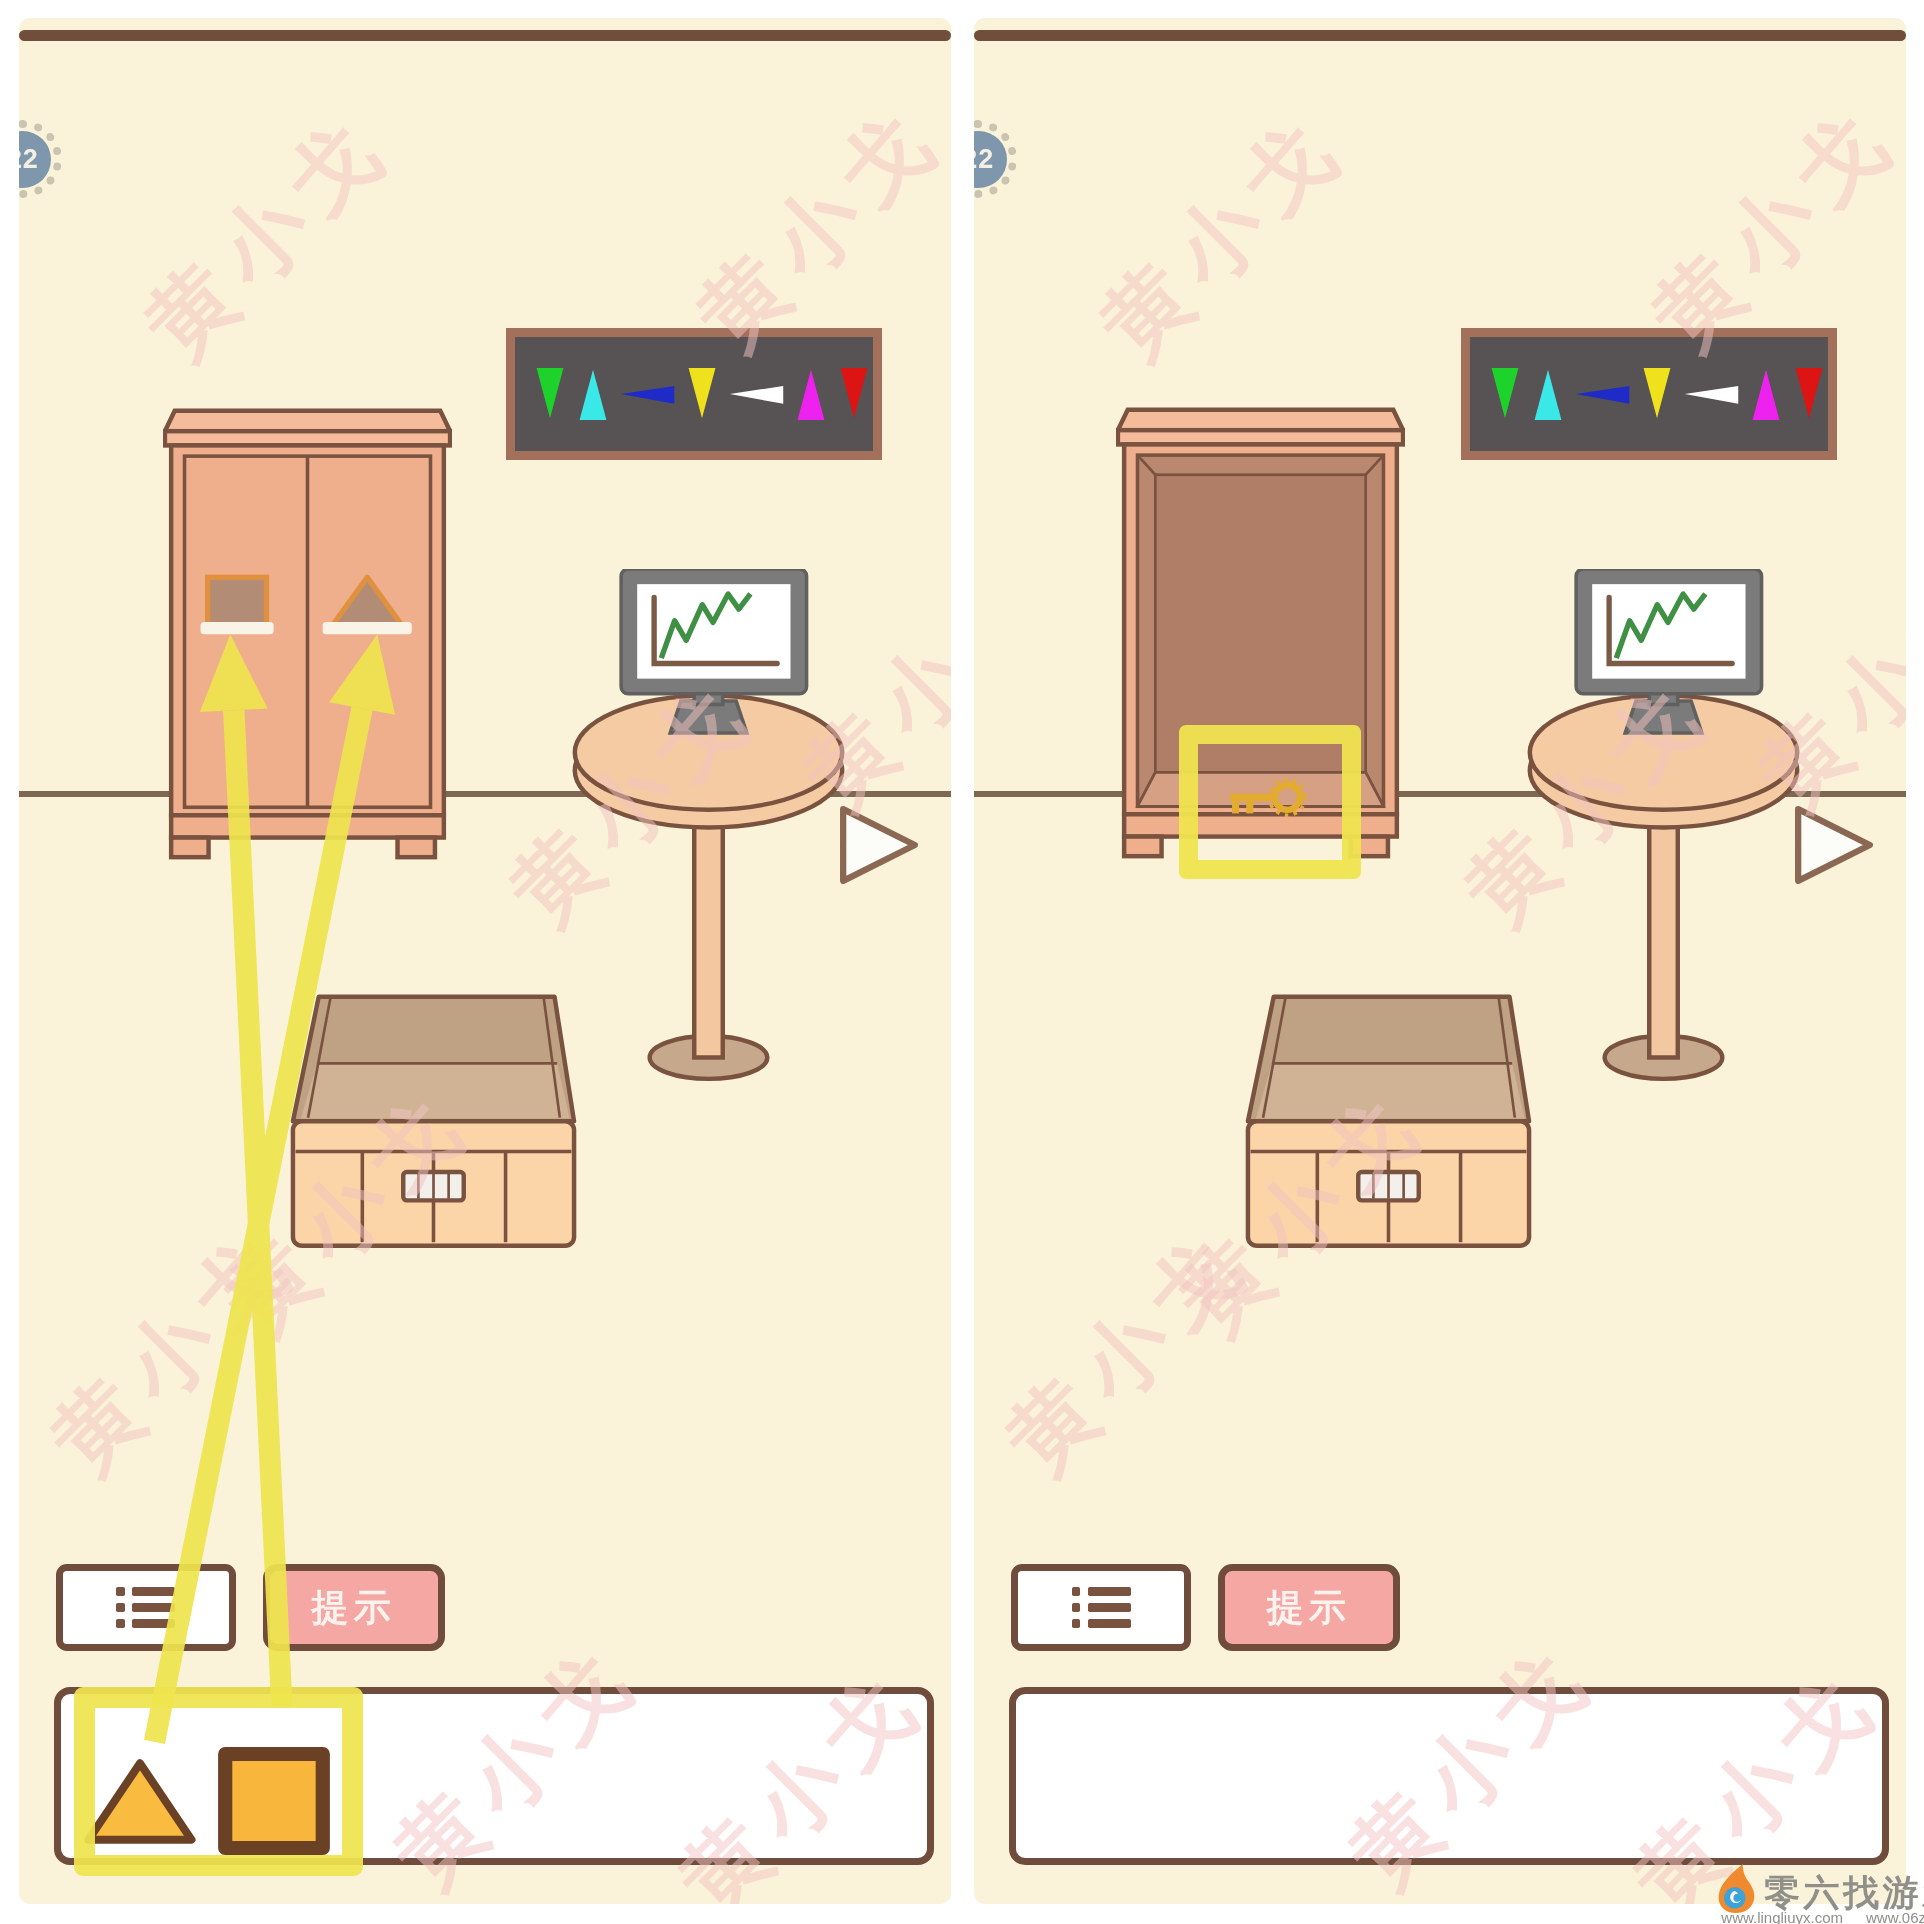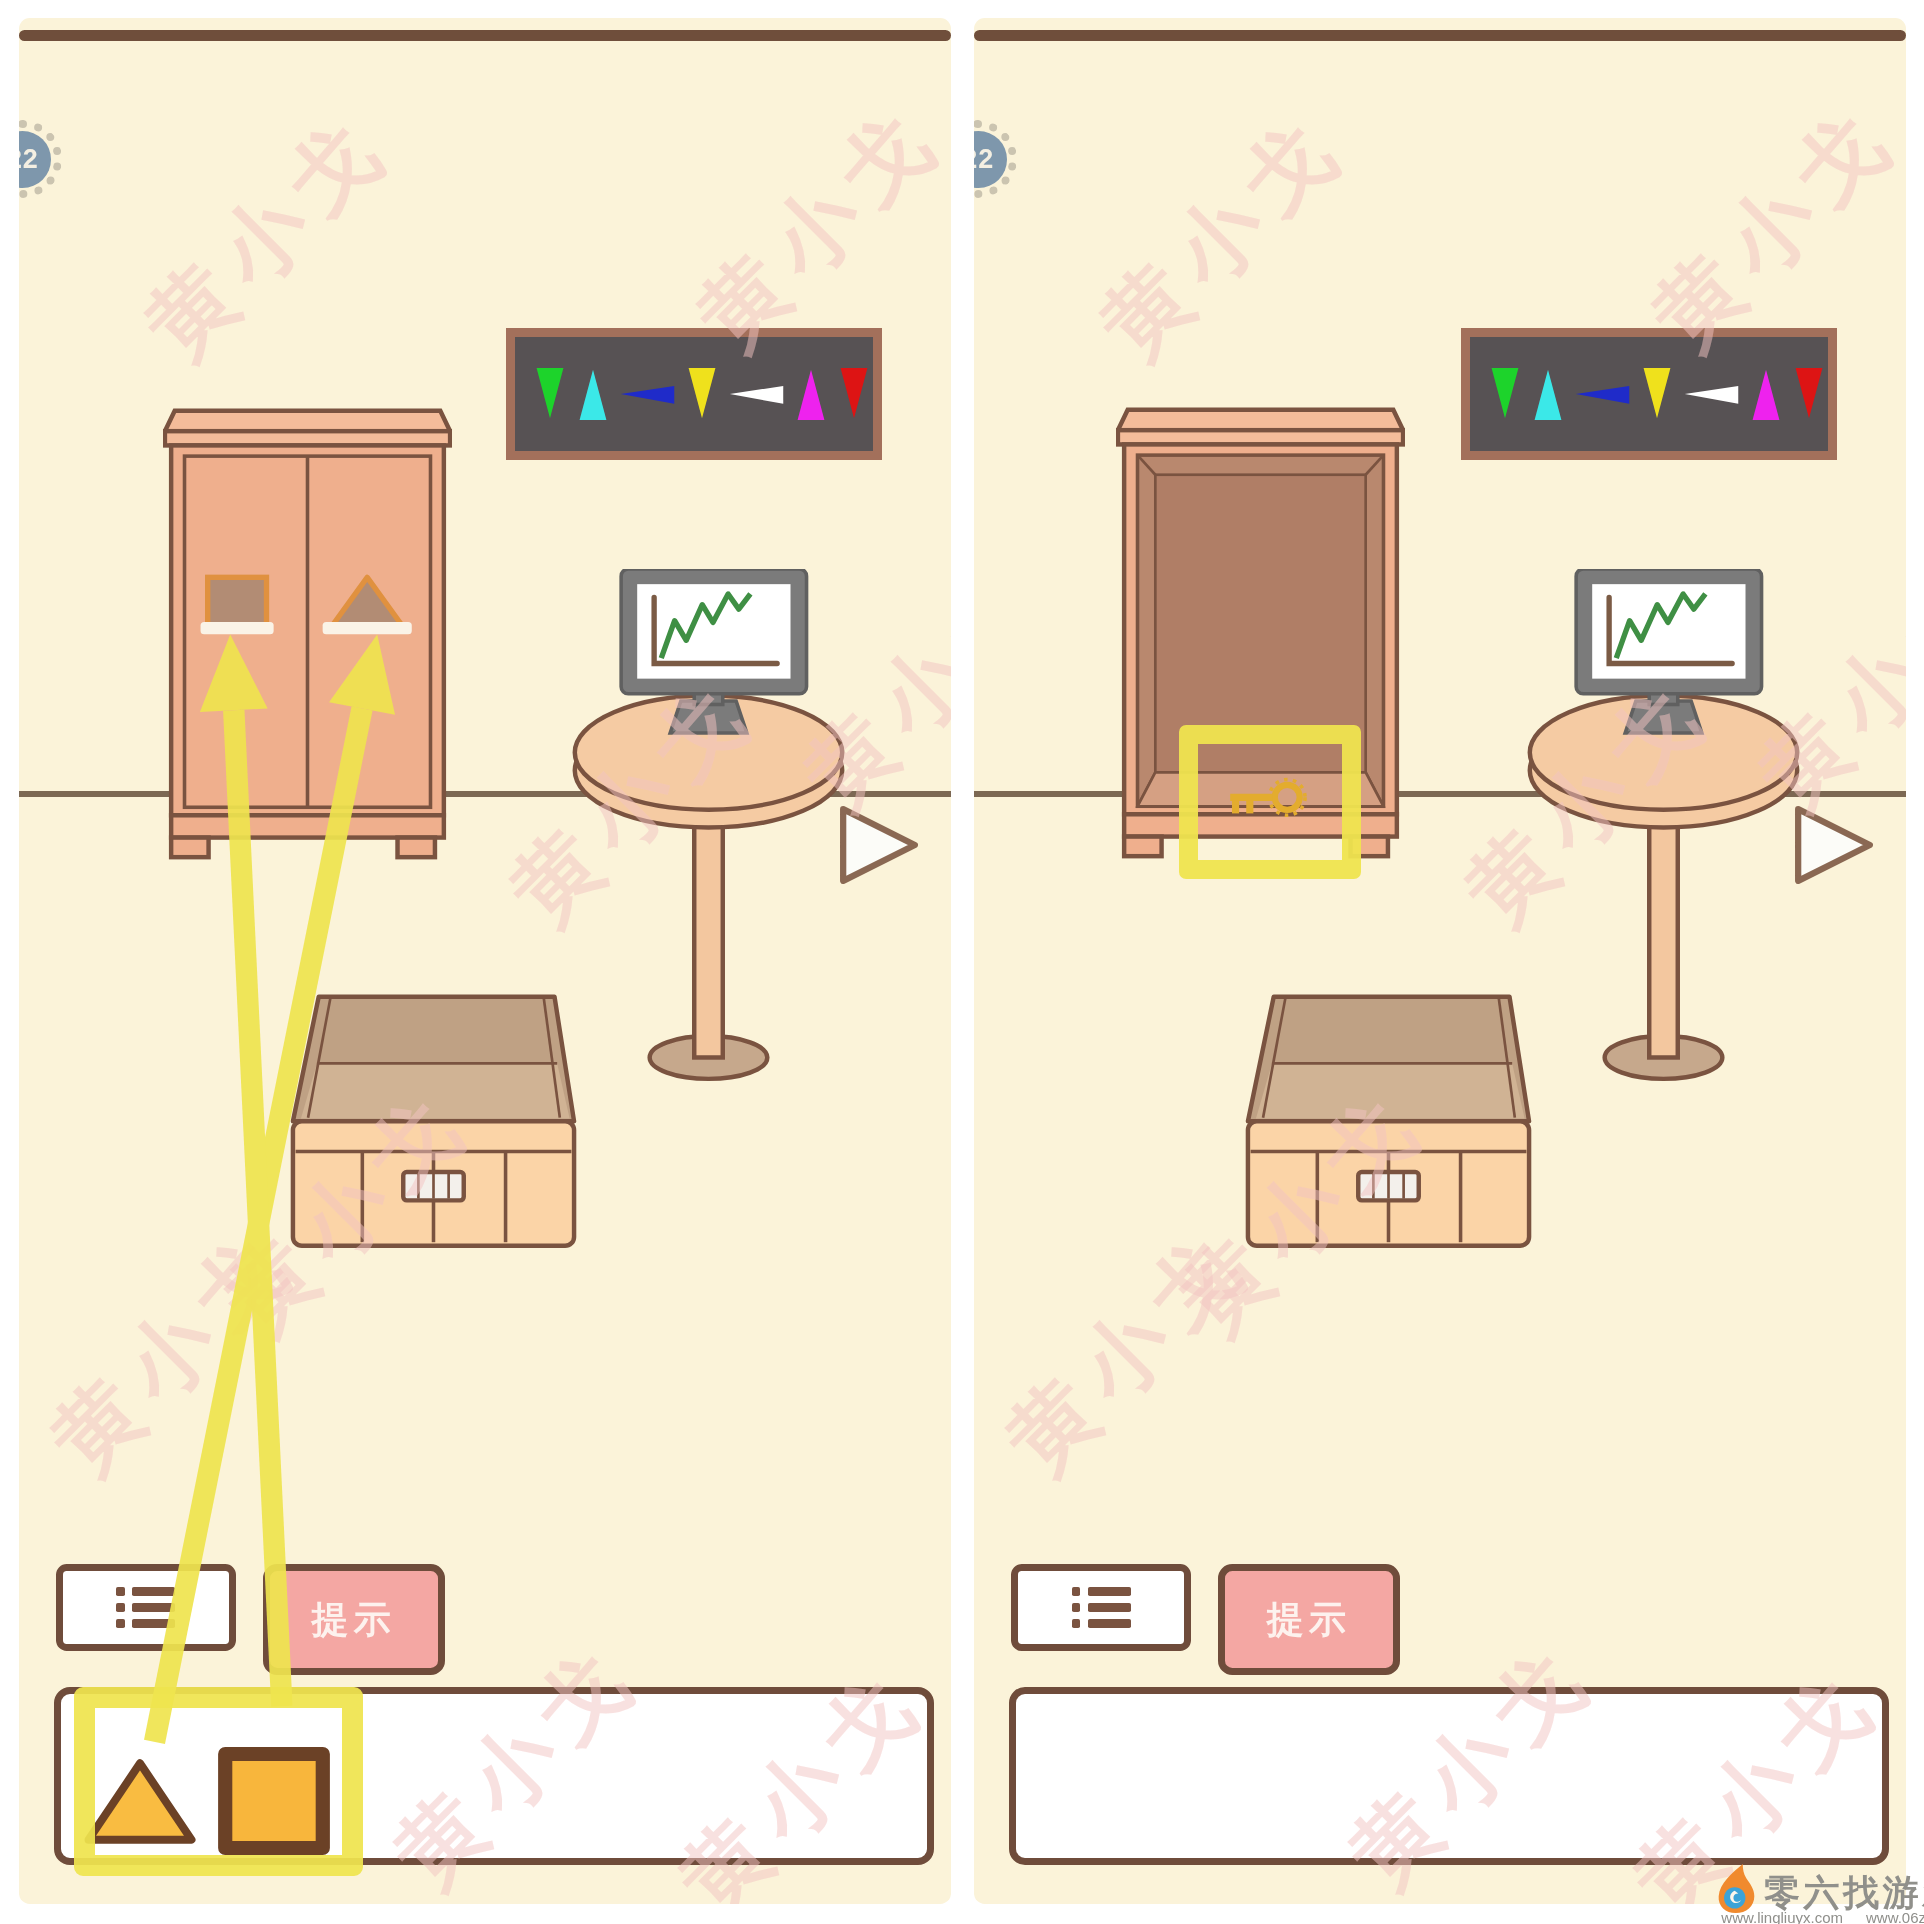--- a/index.html
+++ b/index.html
@@ -29,21 +29,21 @@
   .wall-line{position:absolute;left:0;top:773px;width:932px;height:6.2px;background:#7C6853;z-index:6}
   .furniture{position:absolute;z-index:10}
   
   .menu-btn{position:absolute;left:37px;top:1546px;width:180px;height:87px;background:#ffffff;
     border:7.1px solid #6F4C3B;border-radius:10.7px;box-sizing:border-box;z-index:14;
     display:flex;align-items:center;justify-content:center}
   .menu-icon{width:59px;height:41px;display:flex;flex-direction:column;justify-content:space-between}
   .menu-row{display:flex;align-items:center;gap:7.1px}
   .menu-dot{width:9px;height:9px;background:#7A5340;border-radius:1.8px}
   .menu-bar{width:43px;height:9px;background:#7A5340;border-radius:1.8px}
-  .hint-btn{position:absolute;left:244px;top:1546px;width:182px;height:111px;background:#F4A7A3;
+  .hint-btn{position:absolute;left:244px;top:1546px;width:182px;height:87px;background:#F4A7A3;
     border:7.1px solid #6F4C3B;border-radius:14.3px;box-sizing:border-box;z-index:14;
     display:flex;align-items:center;justify-content:center;color:#FDF2EE;
     font-size:37px;font-weight:bold;letter-spacing:5.3px}
   .inv-bar{position:absolute;left:35px;top:1669px;width:880px;height:178px;background:#ffffff;
     border:7.1px solid #6F4C3B;border-radius:16px;box-sizing:border-box;z-index:13}
   .inv-item{position:absolute}
   
   .inv-highlight{position:absolute;left:55px;top:1669px;width:289px;height:189px;
     border:21.4px solid #EFE44F;border-radius:9px;box-sizing:border-box;opacity:.93;z-index:25}
   .key-highlight{position:absolute;left:205px;top:707px;width:182px;height:154px;

